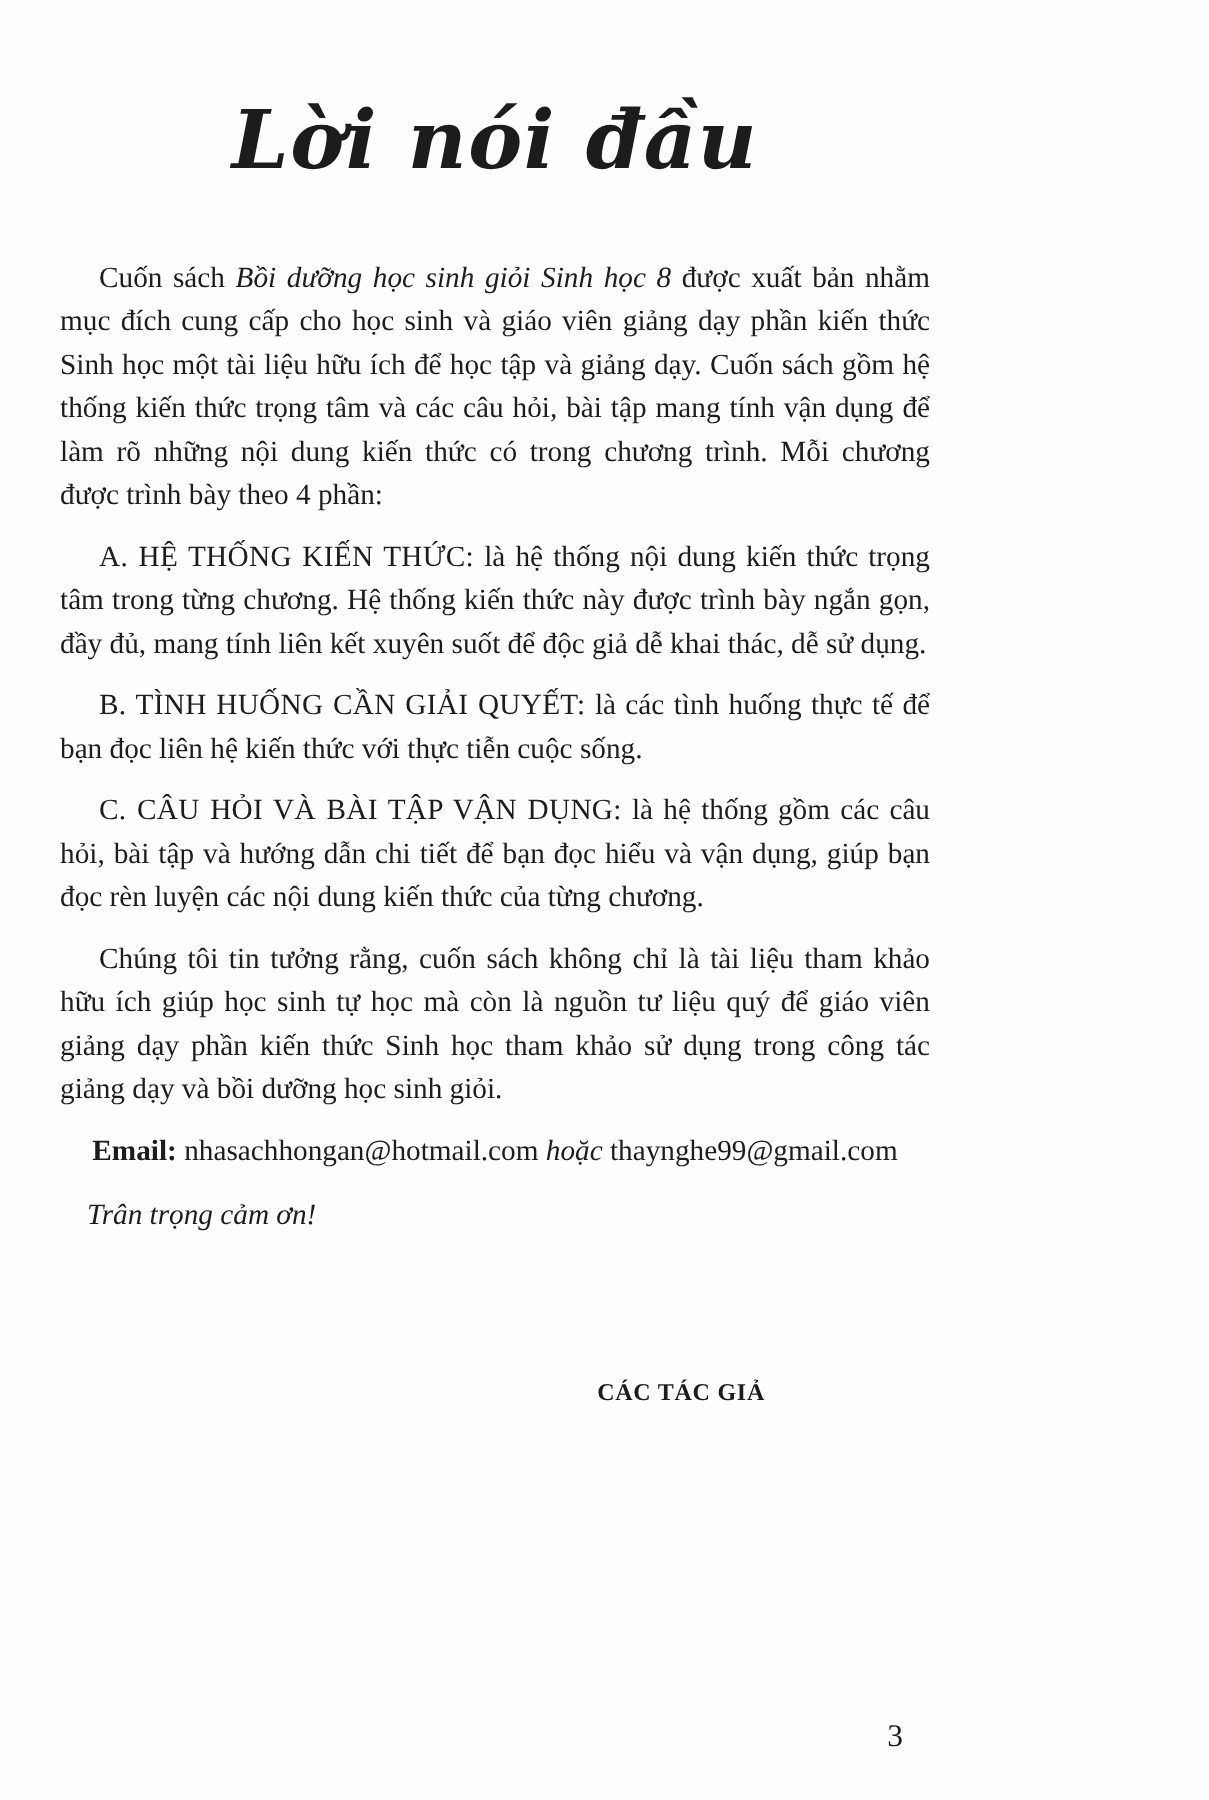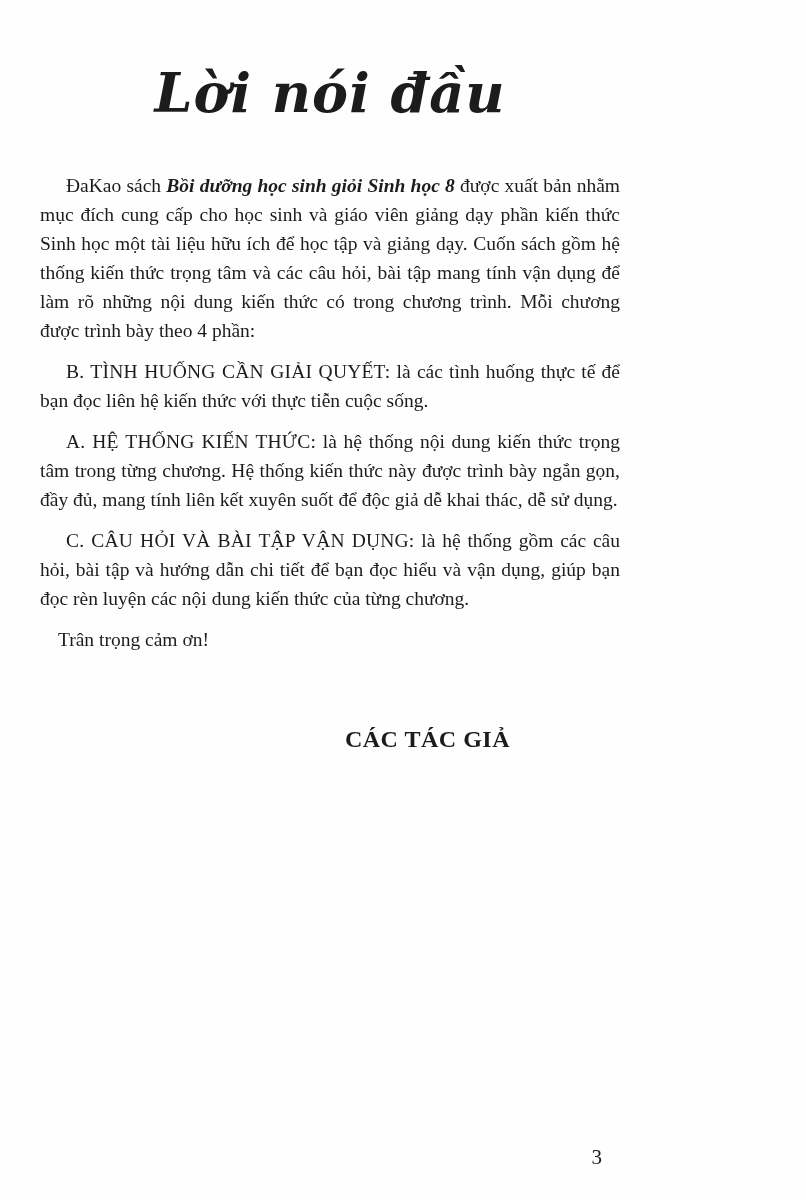--- a/index.html
+++ b/index.html
@@ -33,21 +33,21 @@
     letter-spacing: 1px;
   }
   p.body-par {
     font-size: 19.5px;
     line-height: 29px;
     text-align: justify;
     text-indent: 26px;
     margin: 0 0 12px 0;
   }
   .book-title-emphasis {
-    font-weight: bold;
+    font-weight: normal;
     font-style: italic;
   }
   .section-heading {
     letter-spacing: 0.2px;
   }
   .contact-recipient {
     font-weight: bold;
   }
   .address-line {
     font-size: 19.5px;
@@ -63,70 +63,78 @@
   }
   .email-label {
     font-weight: bold;
   }
   .email-or {
     font-style: italic;
   }
   .thanks-line {
     font-size: 19.5px;
     line-height: 29px;
+    font-style: italic;
     margin: 10px 0 0 18px;
   }
   .signature {
-    font-size: 24px;
+    font-size: 16px;
     font-weight: bold;
     text-align: right;
     padding-right: 110px;
-    margin-top: 72px;
+    margin-top: 95px;
     letter-spacing: 0.5px;
   }
   .page-number {
     position: absolute;
     right: 62px;
     bottom: 30px;
     font-size: 21px;
   }
 </style>
 </head>
 <body>
 
 <div class="page">
 
   <h1 class="page-title">Lời nói đầu</h1>
 
   <p class="body-par">
-    <span>ĐaKao sách</span>
+    <span>Cuốn sách</span>
     <span class="book-title-emphasis">Bồi dưỡng học sinh giỏi Sinh học 8</span>
     <span>được xuất bản nhằm mục đích cung cấp cho học sinh và giáo viên giảng dạy phần kiến thức Sinh học một tài liệu hữu ích để học tập và giảng dạy. Cuốn sách gồm hệ thống kiến thức trọng tâm và các câu hỏi, bài tập mang tính vận dụng để làm rõ những nội dung kiến thức có trong chương trình. Mỗi chương được trình bày theo 4 phần:</span>
+  </p>
+
+  <p class="body-par">
+    <span class="section-heading">A. HỆ THỐNG KIẾN THỨC:</span>
+    <span>là hệ thống nội dung kiến thức trọng tâm trong từng chương. Hệ thống kiến thức này được trình bày ngắn gọn, đầy đủ, mang tính liên kết xuyên suốt để độc giả dễ khai thác, dễ sử dụng.</span>
   </p>
 
   <p class="body-par">
     <span class="section-heading">B. TÌNH HUỐNG CẦN GIẢI QUYẾT:</span>
     <span>là các tình huống thực tế để bạn đọc liên hệ kiến thức với thực tiễn cuộc sống.</span>
   </p>
 
   <p class="body-par">
-    <span class="section-heading">A. HỆ THỐNG KIẾN THỨC:</span>
-    <span>là hệ thống nội dung kiến thức trọng tâm trong từng chương. Hệ thống kiến thức này được trình bày ngắn gọn, đầy đủ, mang tính liên kết xuyên suốt để độc giả dễ khai thác, dễ sử dụng.</span>
-  </p>
-
-  <p class="body-par">
     <span class="section-heading">C. CÂU HỎI VÀ BÀI TẬP VẬN DỤNG:</span>
     <span>là hệ thống gồm các câu hỏi, bài tập và hướng dẫn chi tiết để bạn đọc hiểu và vận dụng, giúp bạn đọc rèn luyện các nội dung kiến thức của từng chương.</span>
   </p>
 
 
+  <p class="body-par">Chúng tôi tin tưởng rằng, cuốn sách không chỉ là tài liệu tham khảo hữu ích giúp học sinh tự học mà còn là nguồn tư liệu quý để giáo viên giảng dạy phần kiến thức Sinh học tham khảo sử dụng trong công tác giảng dạy và bồi dưỡng học sinh giỏi.</p>
 
 
 
 
+  <div class="email-line">
+    <span class="email-label">Email:</span>
+    <span>nhasachhongan@hotmail.com</span>
+    <span class="email-or">hoặc</span>
+    <span>thaynghe99@gmail.com</span>
+  </div>
 
   <div class="thanks-line">Trân trọng cảm ơn!</div>
 
   <div class="signature">CÁC TÁC GIẢ</div>
 
   <div class="page-number">3</div>
 
 </div>
 
 </body></html>

